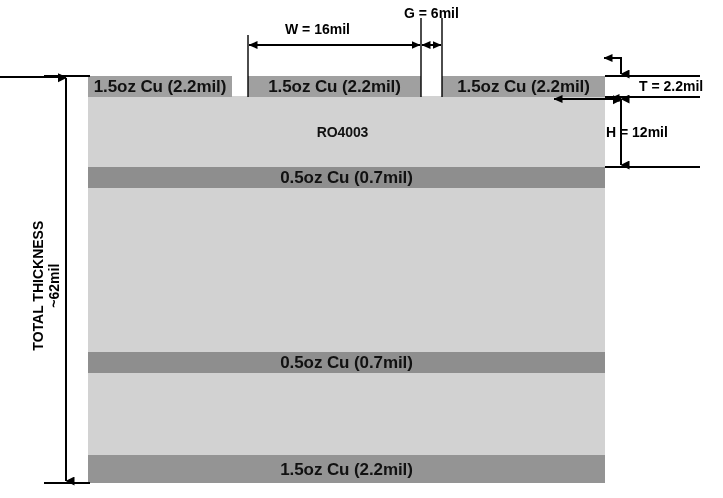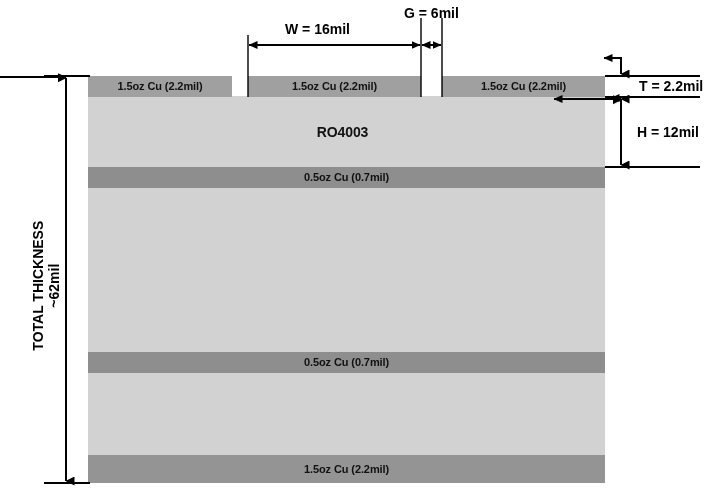--- a/index.html
+++ b/index.html
@@ -22,21 +22,21 @@
     background: #ffffff;
   }
   .layer {
     position: absolute;
     box-sizing: border-box;
     display: flex;
     align-items: center;
     justify-content: center;
   }
   .layer-label {
-    font-size: 11px;
+    font-size: 17px;
     font-weight: bold;
     color: #111111;
     letter-spacing: -0.1px;
     white-space: nowrap;
     line-height: 1;
   }
   .dim-label {
     position: absolute;
     font-size: 14px;
     font-weight: bold;
@@ -153,20 +153,20 @@
 
     <line x1="66" y1="78" x2="66" y2="481" stroke="#000" stroke-width="2" marker-start="url(#arrU)" marker-end="url(#arrD)"></line>
   </svg>
 
   <span class="dim-label" style="left:285px; top:22px;">W = 16mil</span>
 
   <span class="dim-label" style="left:404px; top:6px;">G = 6mil</span>
 
   <span class="dim-label" style="left:639px; top:79px;">T = 2.2mil</span>
 
-  <span class="dim-label" style="left:637px; top:125px;">H = 12mil</span>
+  <span class="dim-label" style="left:606px; top:125px;">H = 12mil</span>
 
   <div id="total-thickness-label" style="left:-33px; top:270px; width:160px;">
     <div>TOTAL THICKNESS</div>
     <div>~62mil</div>
   </div>
 
 </div>
 
 </body></html>

